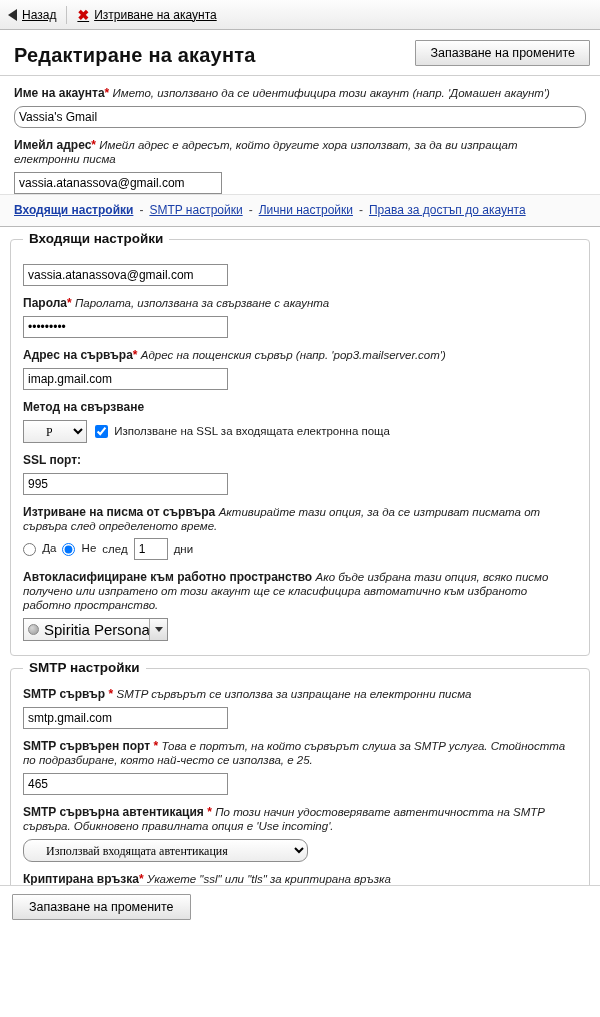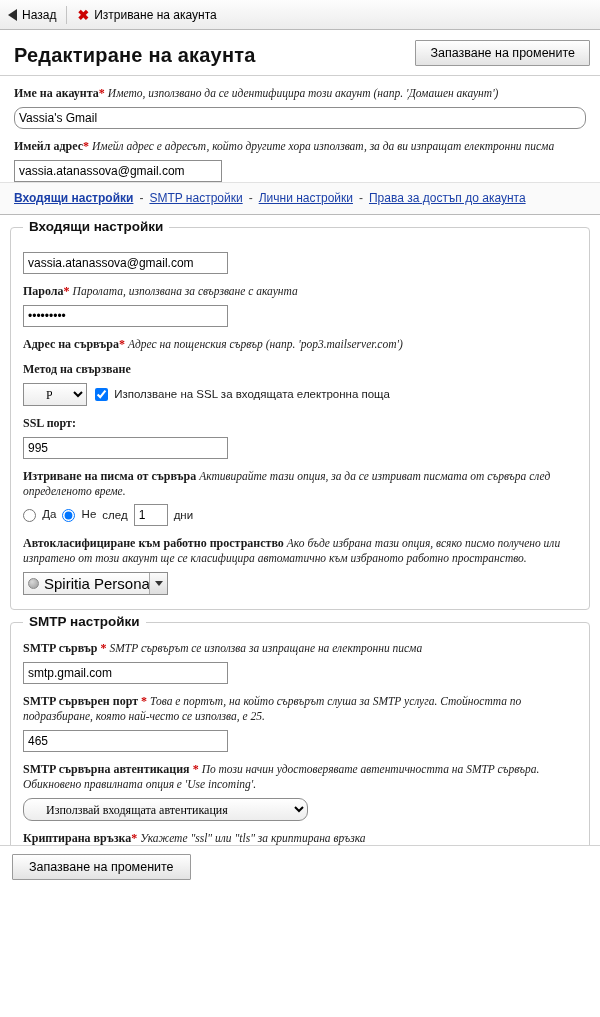--- a/index.html
+++ b/index.html
@@ -17,20 +17,21 @@
 
   
   .topbar {
     height: 30px;
     border-bottom: 1px solid #b9b9b9;
     background: linear-gradient(to bottom, #fdfdfd, #ececec);
     display: flex;
     align-items: center;
     padding: 0 8px;
     gap: 8px;
+    text-decoration: underline;
   }
   .topbar-item {
     display: flex;
     align-items: center;
     gap: 5px;
     font-size: 12px;
     color: #000;
     cursor: default;
   }
   .back-arrow {
@@ -78,21 +79,20 @@
     cursor: pointer;
     white-space: nowrap;
   }
 
   
   .field-block { padding: 10px 14px 0 14px; }
   .lbl {
     font-size: 12px;
     font-weight: bold;
     color: #1a1a1a;
-    font-family: Liberation Serif, serif;
   }
   .req { color: #cc0000; font-weight: bold; }
   .hint {
     font-style: italic;
     font-weight: normal;
     font-size: 11.5px;
     color: #222;
   }
   input[type="text"], input[type="password"] {
     font-family: "Liberation Sans", sans-serif;
@@ -283,20 +283,21 @@
         <span class="hint">Паролата, използвана за свързване с акаунта</span>
       </div>
       <input type="text" class="w-205 mt6" value="•••••••••" style="">
     </div>
 
     <div class="field-block">
       <div class="lbl">
         <span>Адрес на сървъра</span><span class="req">*</span>
         <span class="hint">Адрес на пощенския сървър (напр. 'pop3.mailserver.com')</span>
       </div>
+      <input type="text" class="w-205 mt6" value="imap.gmail.com" style="">
     </div>
 
     <div class="field-block">
       <div class="lbl">Метод на свързване</div>
       <div class="row mt6">
         <select class="sel-md">
           <option>POP3</option>
         </select>
         <label class="inline-txt">
           <input type="checkbox" checked="" style="">

